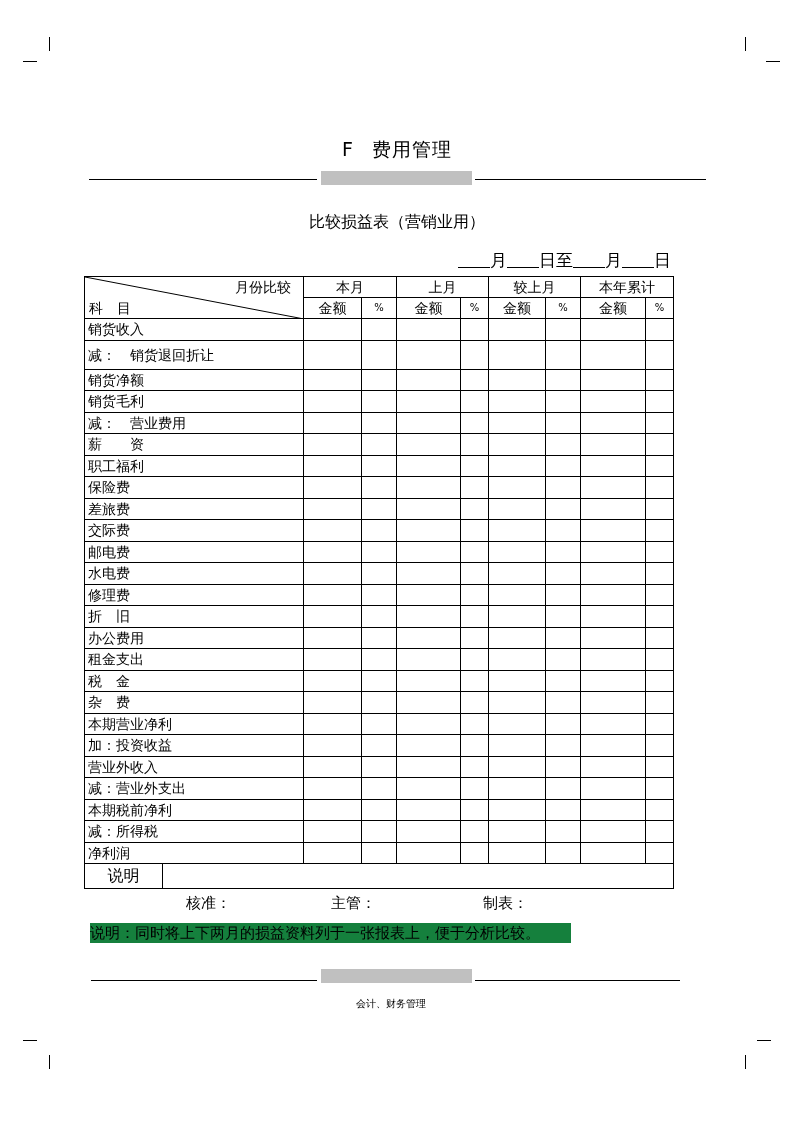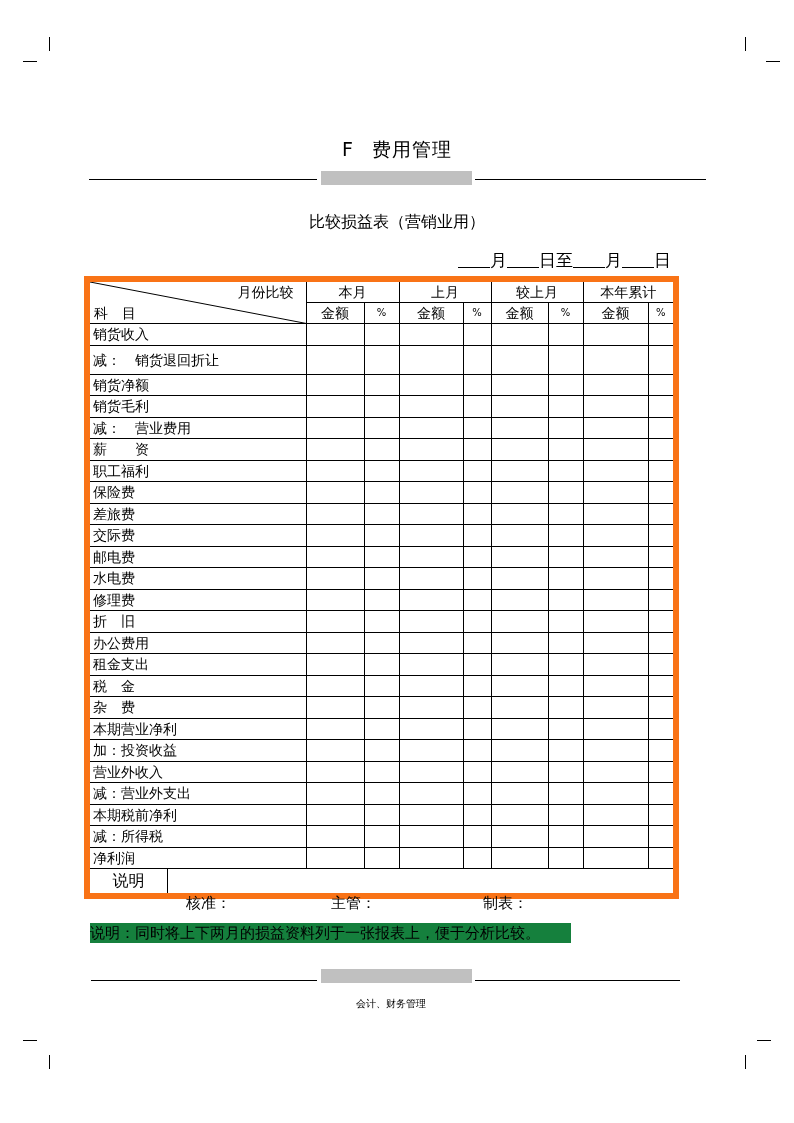--- a/index.html
+++ b/index.html
@@ -9,21 +9,21 @@
     .crop-h { position: absolute; width: 14px; height: 1px; background: #000; }
     .chapter-title { position: absolute; top: 137px; left: 0; width: 794px; text-align: center;
                      font-size: 19px; letter-spacing: 1px; }
     .chapter-title .letter { margin-right: 18px; }
     .rule { position: absolute; height: 1px; background: #000; }
     .grey-bar { position: absolute; background: #c0c0c0; }
     .form-title { position: absolute; top: 212px; left: 0; width: 794px; text-align: center; font-size: 16px; }
     .date-line { position: absolute; top: 249px; left: 458px; font-size: 17px; white-space: nowrap; }
     .date-line .blank { display: inline-block; width: 32px; border-bottom: 1px solid #000; height: 14px; vertical-align: -2px; }
     table.report { position: absolute; left: 84px; top: 276px; border-collapse: collapse;
-                   border: 6px solid #f97316; font-size: 14px; table-layout: fixed; }
+                   border: 1px solid #f97316; font-size: 14px; table-layout: fixed; }
     table.report td { border: 1px solid #000; padding: 0; height: 20px; line-height: 20px; overflow: hidden; white-space: nowrap; }
     td.hdr { text-align: center; }
     td.pct { font-size: 10px; text-align: center; }
     td.label { padding-left: 3px !important; }
     .ind1 { padding-left: 46px !important; }
     .ind2 { padding-left: 85px !important; }
     .ind3 { padding-left: 78px !important; }
     .corner { position: relative; }
     .corner svg { position: absolute; left: 0; top: 0; }
     .corner .c-top { position: absolute; right: 12px; top: 0px; line-height: 20px; }

